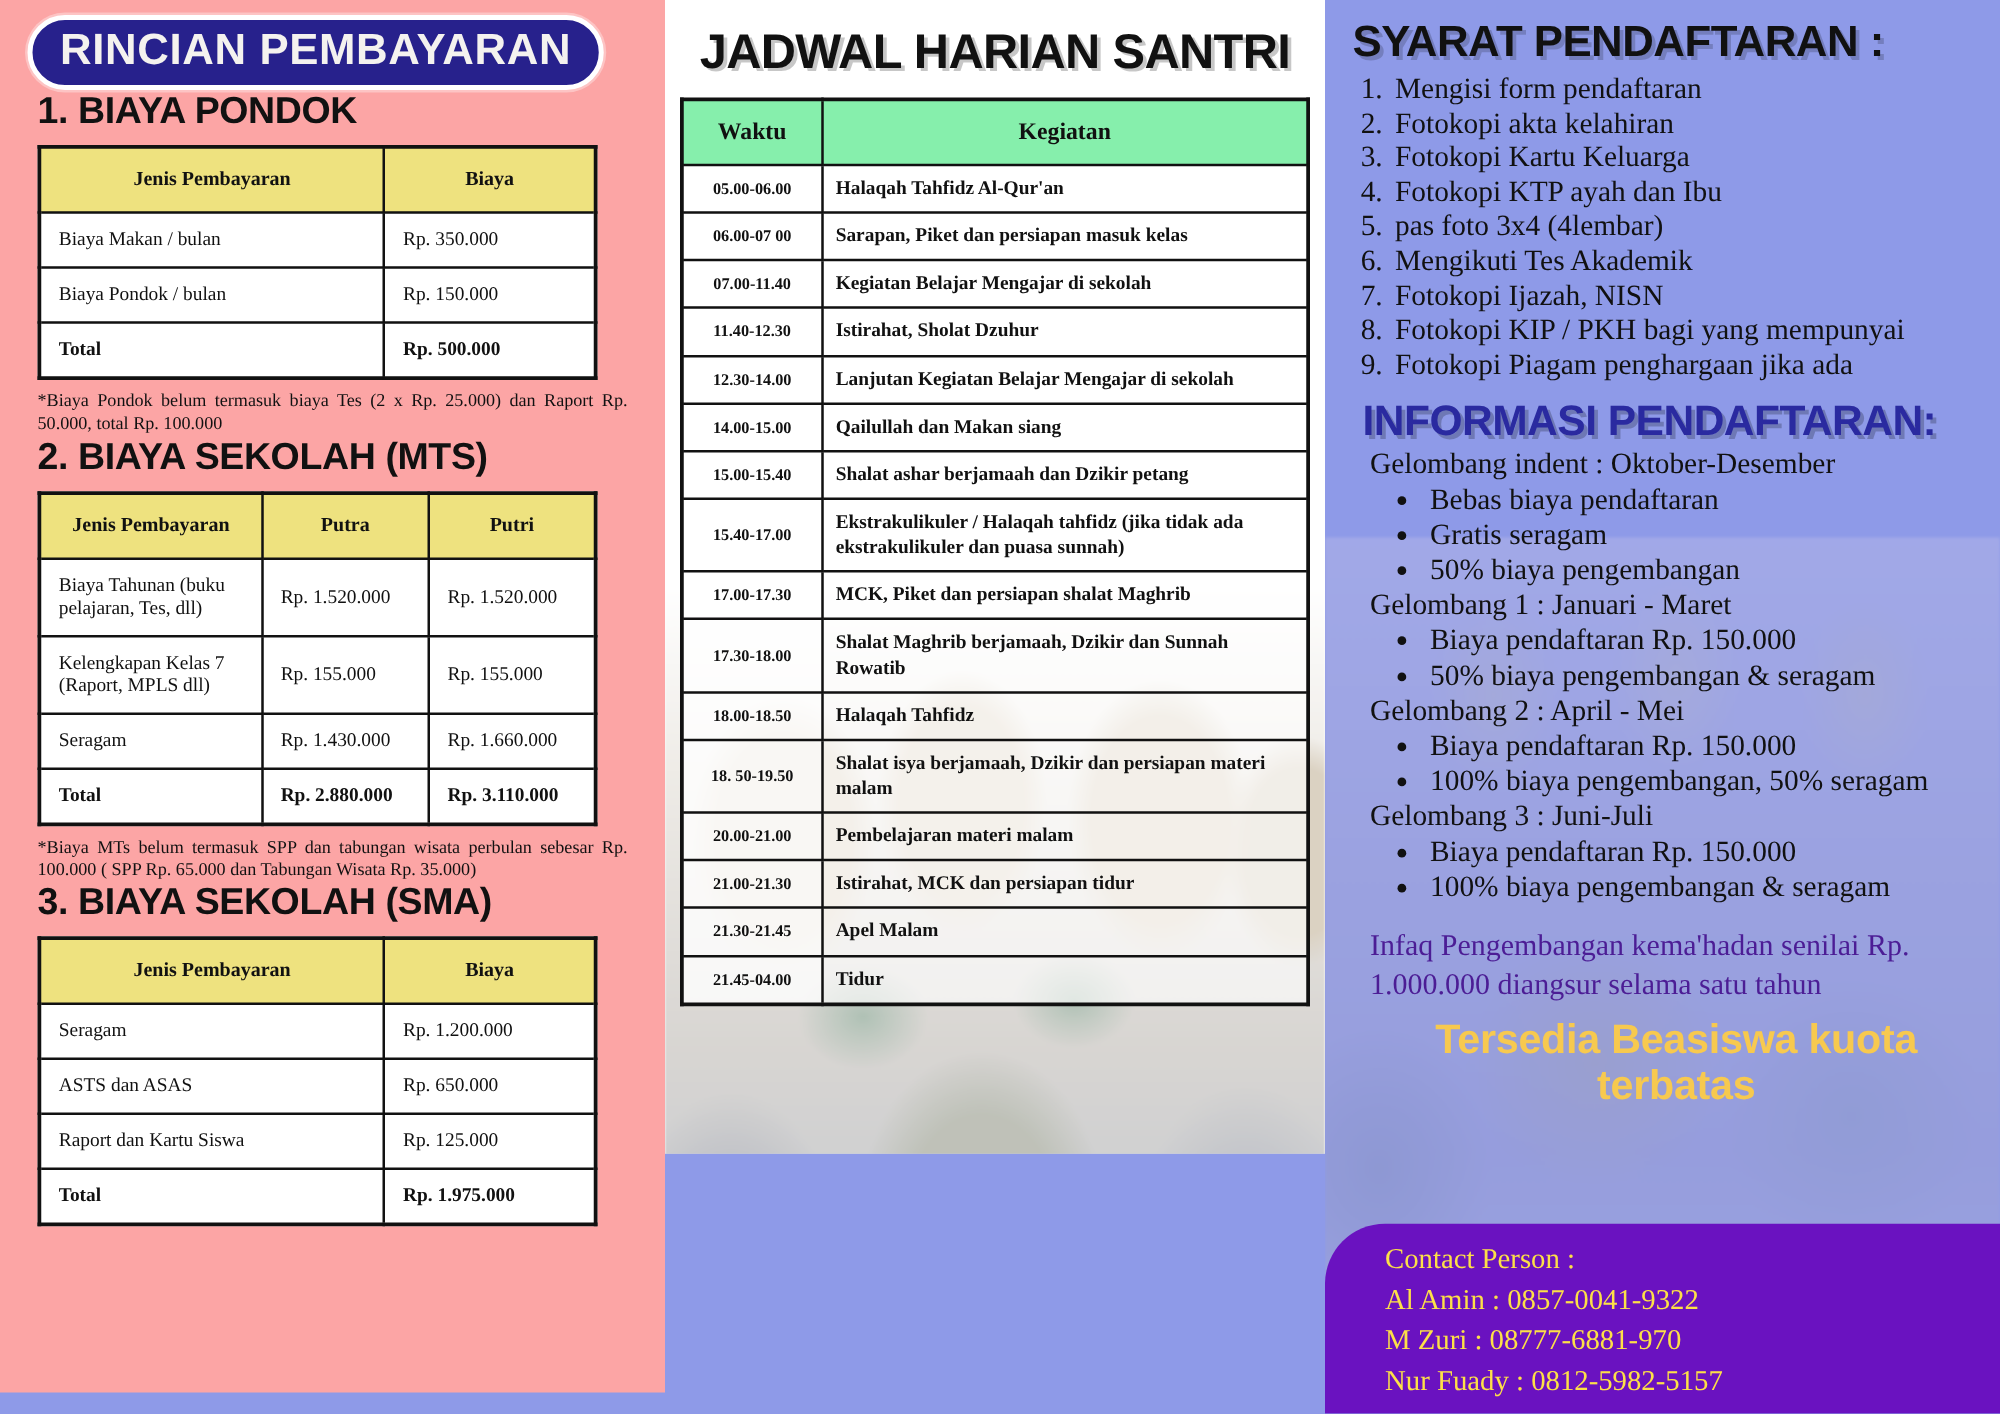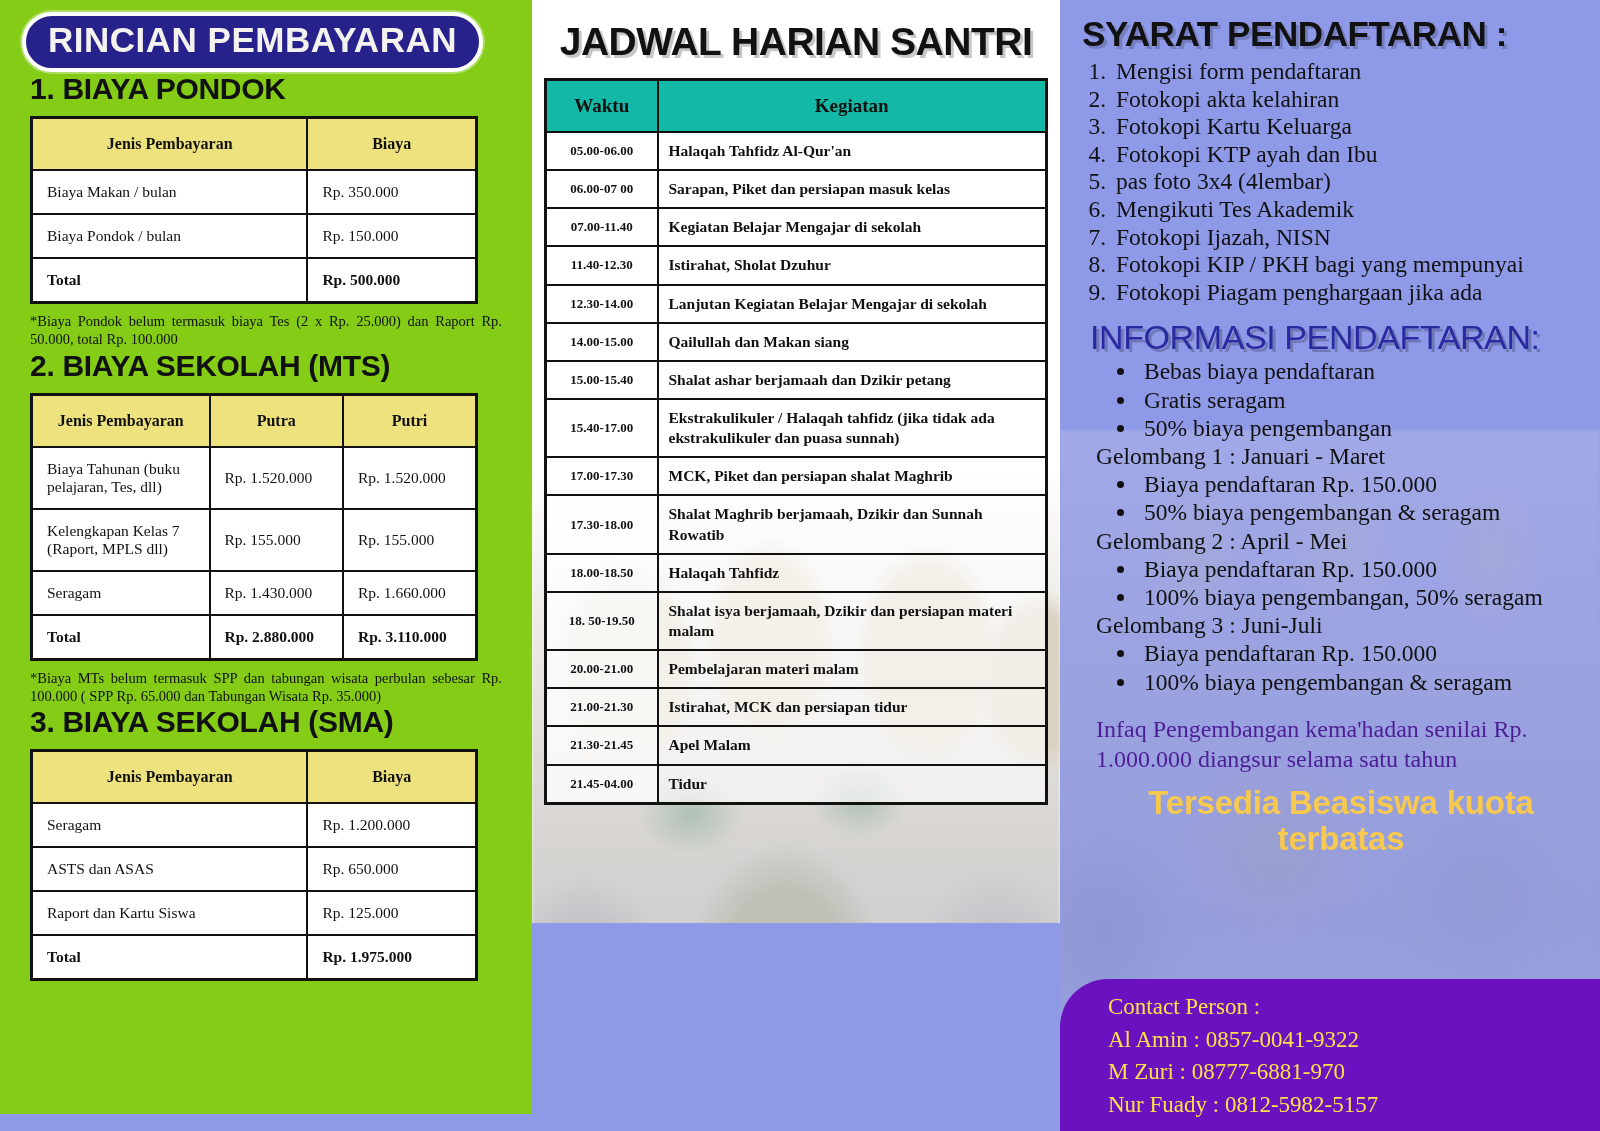--- a/index.html
+++ b/index.html
@@ -6,21 +6,21 @@
   html,body { width:1600px; height:1131px; overflow:hidden; }
   body {
     font-family: "Liberation Serif", serif;
     background:#8e9ae8;
     position:relative;
   }
   .poster { position:relative; width:1600px; height:1131px; display:flex; }
 
   
   .col-left {
-    width:532px; height:1114px; background:#84cc16;
+    width:532px; height:1114px; background:#fca5a5;
     padding:6px 22px 0 22px; position:relative; flex:0 0 532px;
   }
   .title-pill {
     display:inline-block;
     background:#27218c;
     border:4px solid #ffffff;
     border-radius:40px;
     padding:4px 22px 8px 22px;
     margin-top:6px;
     box-shadow:0 0 0 2px rgba(255,255,255,.35);
@@ -115,21 +115,21 @@
     width:504px;
     margin:14px auto 0 auto;
     border:3px solid #111;
   }
   table.sched th, table.sched td {
     border:2px solid #111;
     font-family:"Liberation Serif", serif;
     color:#111;
   }
   table.sched th {
-    background:#14b8a6;
+    background:#86efac;
     font-weight:bold;
     font-size:19px;
     padding:14px 4px;
     text-align:center;
   }
   table.sched td.t {
     width:112px; font-size:13px; font-weight:bold; text-align:center;
     padding:6px 2px; background:rgba(255,255,255,.80);
   }
   table.sched td.k {
@@ -165,21 +165,21 @@
   }
   ol.syarat{
     position:relative; z-index:3;
     margin:4px 0 0 30px;
     font-family:"Liberation Serif", serif;
     font-size:23.5px; color:#111; line-height:1.175;
   }
   ol.syarat li{ padding-left:4px; }
   .r-head2{
     font-family:"Liberation Sans", sans-serif;
-    font-weight:normal; font-size:34px; color:#2a2aa0;
+    font-weight:bold; font-size:34px; color:#2a2aa0;
     letter-spacing:-.4px; margin:12px 0 0 8px;
     text-shadow:3px 3px 0 rgba(0,0,0,.22);
     position:relative; z-index:3;
   }
   .gel {
     position:relative; z-index:3;
     font-family:"Liberation Serif", serif;
     font-size:23.5px; color:#111; margin-left:14px; line-height:1.2;
   }
   ul.gelul{
@@ -393,20 +393,21 @@
       <li>Fotokopi KTP ayah dan Ibu</li>
       <li>pas foto 3x4 (4lembar)</li>
       <li>Mengikuti Tes Akademik</li>
       <li>Fotokopi Ijazah, NISN</li>
       <li>Fotokopi KIP / PKH bagi yang mempunyai</li>
       <li>Fotokopi Piagam penghargaan jika ada</li>
     </ol>
 
     <div class="r-head2">INFORMASI PENDAFTARAN:</div>
 
+    <div class="gel">Gelombang indent : Oktober-Desember</div>
     <ul class="gelul">
       <li>Bebas biaya pendaftaran</li>
       <li>Gratis seragam</li>
       <li>50% biaya pengembangan</li>
     </ul>
 
     <div class="gel">Gelombang 1 : Januari - Maret</div>
     <ul class="gelul">
       <li>Biaya pendaftaran Rp. 150.000</li>
       <li>50% biaya pengembangan &amp; seragam</li>

